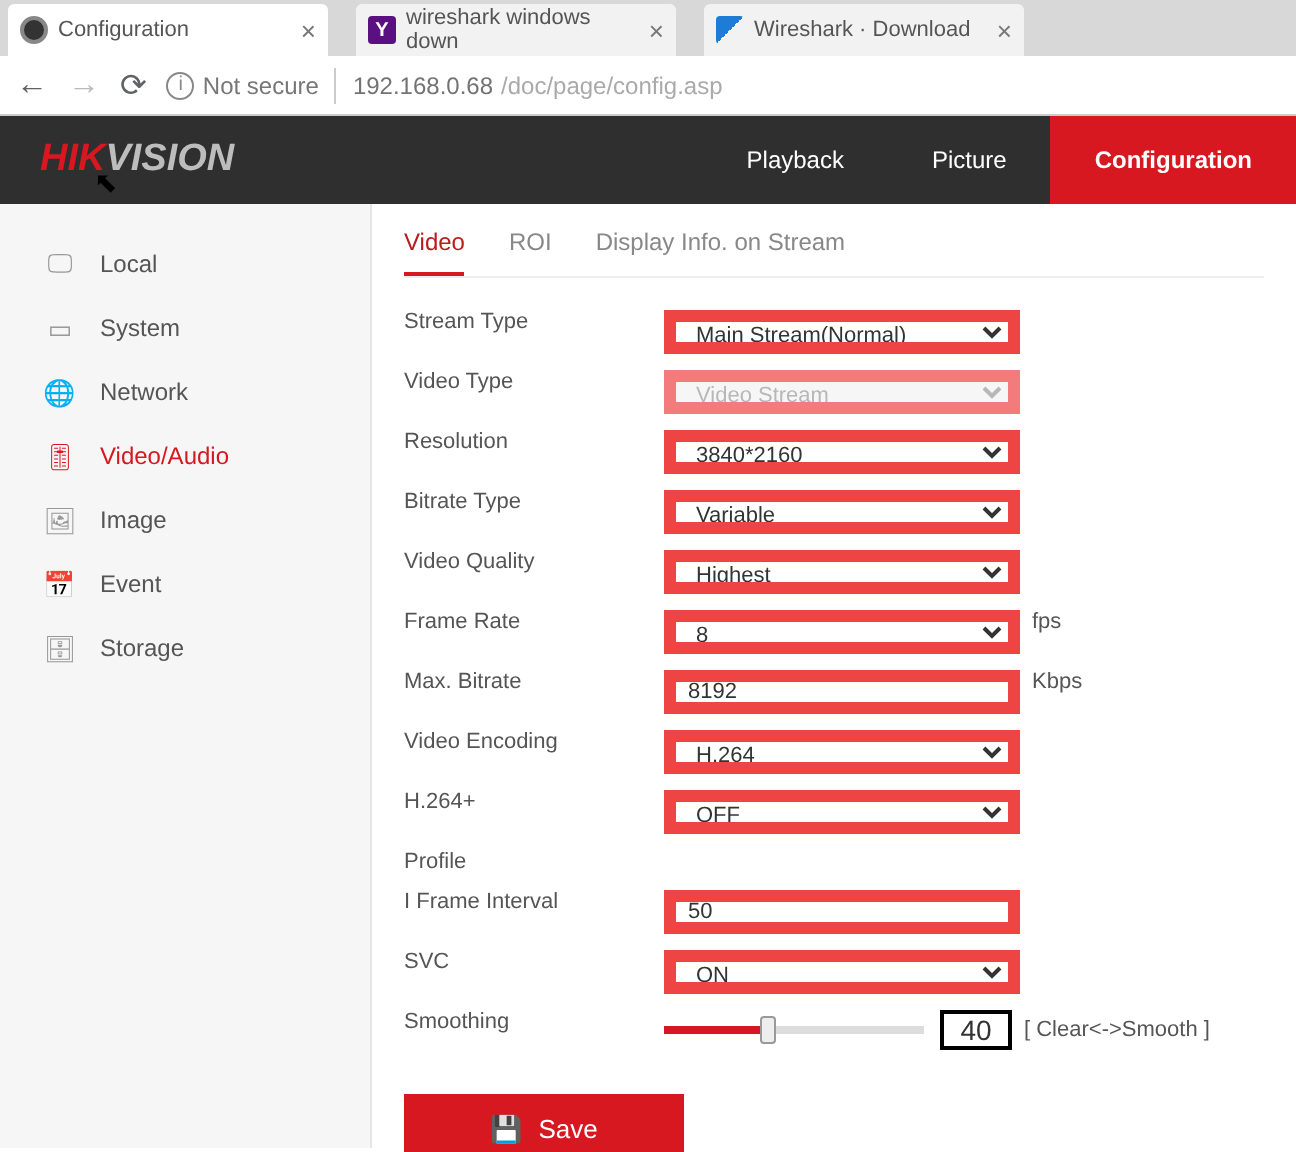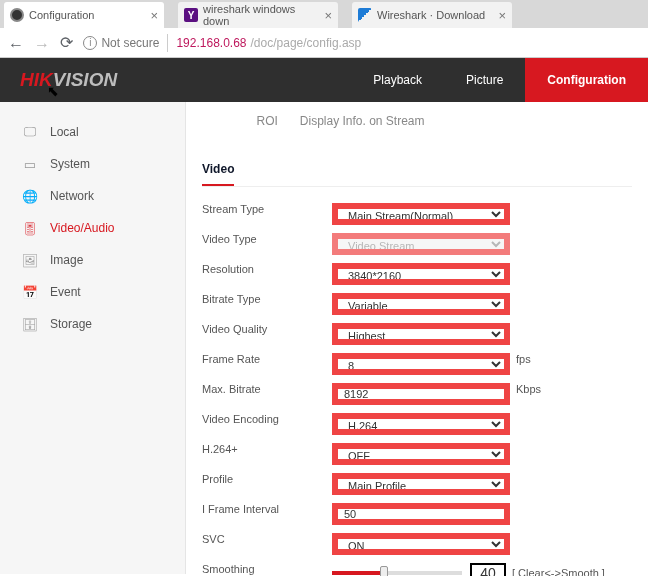--- a/index.html
+++ b/index.html
@@ -15,42 +15,42 @@
   .fav-y { background:#5b1081; color:#fff; display:flex;align-items:center;justify-content:center;font-weight:bold;font-size:10px;border-radius:2px;}
   .fav-ws { background:linear-gradient(135deg,#1e7cd6 50%, transparent 50%); border-radius:2px;}
   .addrbar { background:#fff; height:30px; border-bottom:1px solid #ccc; display:flex; align-items:center; padding:0 8px; gap:10px; }
   .nav-icon { color:#5f6368; font-size:16px; cursor:pointer; }
   .nav-icon.disabled { color:#bbb; }
   .url-field { flex:1; display:flex; align-items:center; color:#333; font-size:12px; gap:4px;}
   .url-field .info-icon { border:1px solid #888; border-radius:50%; width:14px; height:14px; display:flex;align-items:center;justify-content:center;font-size:10px;color:#888;}
   .url-field .secure { color:#777; }
   .url-field .divider { width:1px; height:18px; background:#ccc; margin:0 4px;}
   .url-field .path { color:#aaa; }
-  .url-field .host { color:#be185d; }
+  .url-field .host { color:#737373; }
 
   
   .topnav { background:#2f2f2f; height:44px; display:flex; align-items:center; }
   .logo { font-weight:bold; font-style:italic; font-size:19px; padding:0 20px; }
   .logo .hik { color:#d71820; }
   .logo .vision { color:#bdbdbd; }
   .nav-links { display:flex; height:100%; margin-left:auto;}
   .nav-link { color:#fff; font-size:12px; padding:0 22px; display:flex; align-items:center; cursor:pointer; height:100%; }
   .nav-link.active { background:#d71820; font-weight:bold; }
 
   .main { display:flex; height:472px; }
   .sidebar { width:186px; background:#f6f6f6; border-right:1px solid #e5e5e5; padding-top:14px; }
   .side-item { display:flex; align-items:center; height:32px; padding-left:22px; gap:12px; cursor:pointer; font-size:12px; color:#555; }
   .side-item.active { color:#d71820; }
   .side-icon { width:16px; height:16px; display:flex; align-items:center; justify-content:center; font-size:13px; color:#999; }
   .side-item.active .side-icon { color:#d71820; }
 
   .content { flex:1; padding:12px 16px 16px 16px; }
   .subtabs { display:flex; gap:22px; border-bottom:1px solid #eee; font-size:12px; color:#888; padding-bottom:0; margin-bottom:16px;}
   .subtab { padding-bottom:8px; cursor:pointer; }
-  .subtab.active { color:#0f172a; border-bottom:2px solid #d71820; font-weight:700;margin-top:48px;}
+  .subtab.active { color:#b91c1c; border-bottom:2px solid #d71820; font-weight:400;}
 
   .form-row { display:flex; align-items:flex-start; margin-bottom:8px; font-size:11px; color:#555; }
   .form-label { width:130px; }
   .form-control { width:178px; }
   select, input[type=text] { width:100%; height:22px; border:6px solid #ef4444; background:#fff; font-size:11px; padding:0 6px; color:#333; }
   select:disabled { background:#f3f3f3; color:#999; }
   .unit { margin-left:6px; color:#555; font-size:11px;}
 
   .slider-row { display:flex; align-items:center; }
   .slider { position:relative; width:130px; height:4px; background:#ddd; }
@@ -180,21 +180,20 @@
     <div class="form-row">
       <div class="form-label">Video Encoding</div>
       <div class="form-control"><select><option>H.264</option></select></div>
     </div>
     <div class="form-row">
       <div class="form-label">H.264+</div>
       <div class="form-control"><select><option>OFF</option></select></div>
     </div>
     <div class="form-row">
       <div class="form-label">Profile</div>
-      <div class="form-control"><select><option>Main Profile</option></select></div>
     </div>
     <div class="form-row">
       <div class="form-label">I Frame Interval</div>
       <div class="form-control"><input type="text" value="50" style=""></div>
     </div>
     <div class="form-row">
       <div class="form-label">SVC</div>
       <div class="form-control"><select><option>ON</option></select></div>
     </div>
     <div class="form-row">

